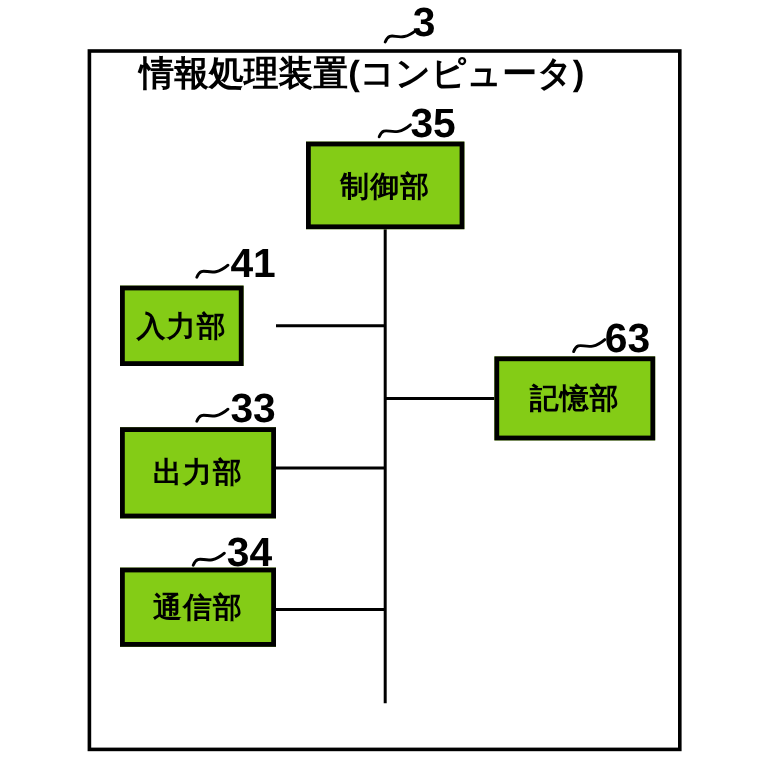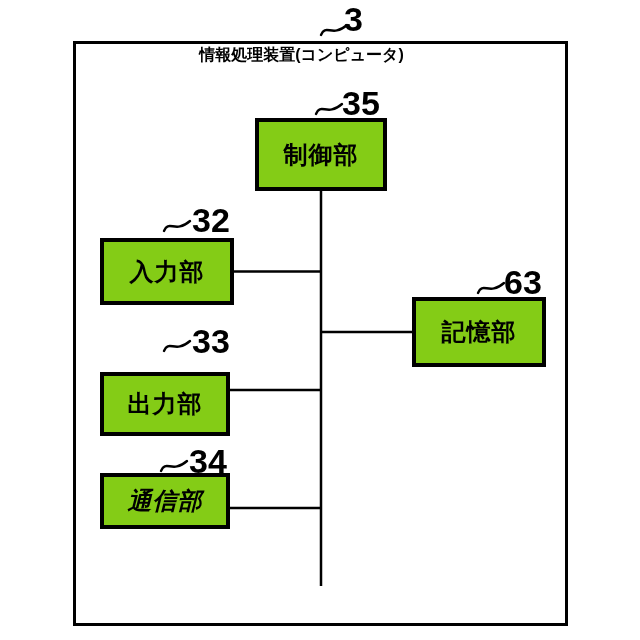--- a/index.html
+++ b/index.html
@@ -31,41 +31,41 @@
     height: 585px;
     border: 3px solid #000000;
     box-sizing: border-box;
   }
   .device-title {
     position: absolute;
     left: 73px;
     top: 45px;
     width: 457px;
     text-align: center;
-    font-size: 16px;
+    font-size: 29px;
     font-weight: bold;
     line-height: 1.2;
     white-space: nowrap;
   }
   .block {
     position: absolute;
     border: 4px solid #000000;
     box-sizing: border-box;
     background: #84cc16;
     display: flex;
     align-items: center;
     justify-content: center;
     font-size: 24px;
     font-weight: bold;
     letter-spacing: 1px;
   }
   .block-control       { left: 255px; top: 118px; width: 132px; height: 73px; }
-  .block-input         { left: 100px; top: 238px; width: 134px; height: 67px; }
-  .block-output        { left: 100px; top: 372px; width: 130px; height: 64px; }
-  .block-communication { left: 100px; top: 473px; width: 130px; height: 56px; font-style: italic; }
+  .block-input         { left: 100px; top: 238px; width: 103px; height: 67px; }
+  .block-output        { left: 100px; top: 356px; width: 130px; height: 76px; }
+  .block-communication { left: 100px; top: 473px; width: 130px; height: 66px; }
   .block-storage       { left: 412px; top: 297px; width: 134px; height: 70px; }
   .ref-num {
     position: absolute;
     font-size: 34px;
     font-weight: bold;
     line-height: 1;
     letter-spacing: 0px;
     white-space: nowrap;
   }
   .ref-3  { left: 344px; top: 2px; }
@@ -112,21 +112,21 @@
     <path d="M2,14 C7,2 13,17 28,4" stroke="#000000" stroke-width="2.4" fill="none" stroke-linecap="round"></path>
   </svg>
   <div class="ref-num ref-31">35</div>
   <div class="block block-control">
     <span>制御部</span>
   </div>
 
   <svg class="squiggle sq-32" viewBox="0 0 30 18" xmlns="http://www.w3.org/2000/svg">
     <path d="M2,14 C7,2 13,17 28,4" stroke="#000000" stroke-width="2.4" fill="none" stroke-linecap="round"></path>
   </svg>
-  <div class="ref-num ref-32">32</div>
+  <div class="ref-num ref-32">41</div>
   <div class="block block-input">
     <span>入力部</span>
   </div>
 
   <svg class="squiggle sq-33" viewBox="0 0 30 18" xmlns="http://www.w3.org/2000/svg">
     <path d="M2,14 C7,2 13,17 28,4" stroke="#000000" stroke-width="2.4" fill="none" stroke-linecap="round"></path>
   </svg>
   <div class="ref-num ref-33">33</div>
   <div class="block block-output">
     <span>出力部</span>

